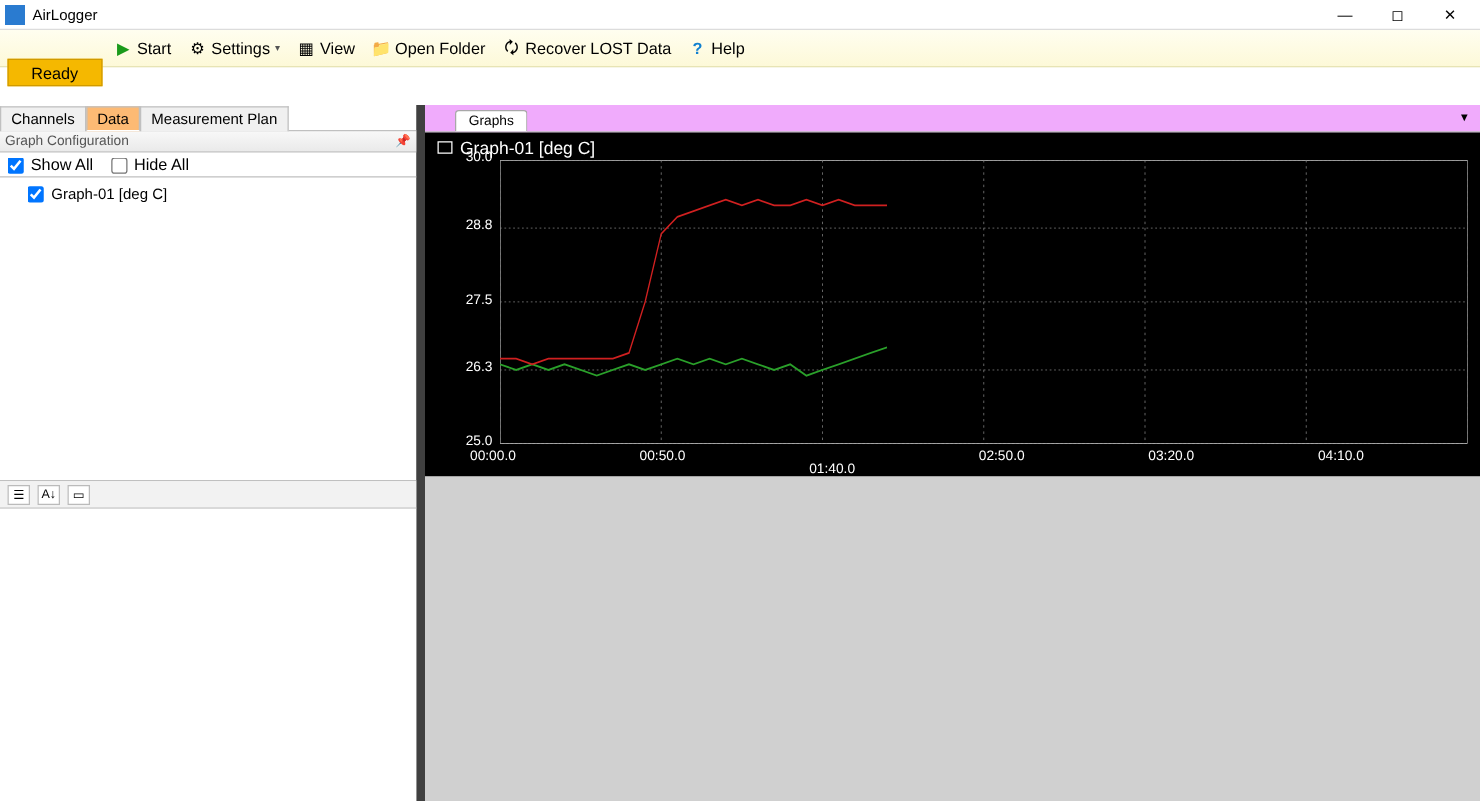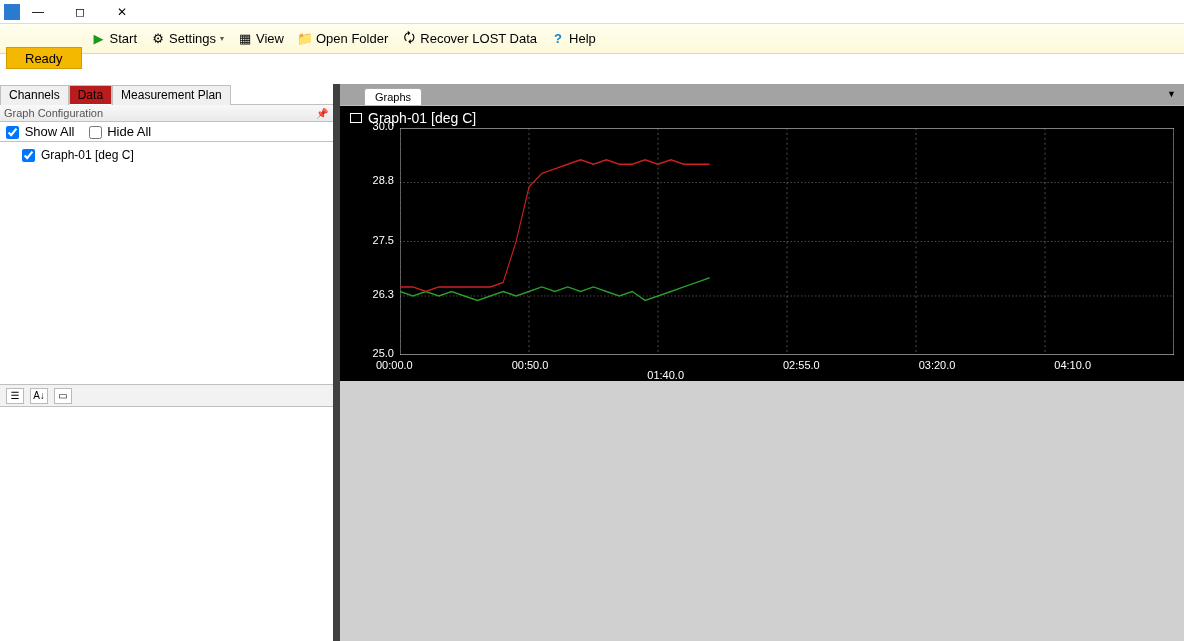--- a/index.html
+++ b/index.html
@@ -15,51 +15,52 @@
 .tb-item { display: flex; align-items: center; gap: 4px; padding: 0 4px; font-size: 13px; height: 24px; }
 .tb-item .drop { font-size: 8px; color: #555; }
 .icon-sm { width: 14px; height: 14px; display: inline-flex; align-items: center; justify-content: center; }
 
 .top-gap { height: 30px; background: #fff; }
 
 .main { display: flex; height: calc(641px - 24px - 30px - 30px); }
 .leftcol { width: 340px; display: flex; flex-direction: column; border-right: 7px solid #404040; }
 .tabs { display: flex; height: 20px; }
 .tab { padding: 2px 8px; border: 1px solid #c0c0c0; border-bottom: none; background: #f0f0f0; font-size: 12px; position: relative; top: 1px; }
-.tab.active { background: #b91c1c; border-bottom: 1px solid #fff; }
+.tab.active { background: #fdba74; border-bottom: 1px solid #fff; }
 .panel-hdr { height: 18px; background: linear-gradient(#f8f8f8,#eaeaea); border: 1px solid #c0c0c0; border-left: none; border-right: none; font-size: 11px; padding: 1px 4px; display: flex; justify-content: space-between; align-items: center; color: #555; }
 .panel-hdr .pin { font-size: 10px; }
 .checkrow { padding: 2px 6px; border-bottom: 1px solid #c0c0c0; display: flex; gap: 14px; font-size: 13px; }
 .tree { flex: 1; padding: 4px 6px; font-size: 12px; overflow: auto; border-bottom: 1px solid #c0c0c0; }
 .tree-line { display: flex; align-items: center; gap: 4px; height: 18px; }
 .tree ul { list-style: none; padding-left: 16px; }
 .tree > ul { padding-left: 0; }
 .color-swatch { width: 14px; height: 10px; border: 1px solid #444; display: inline-block; }
 .propbar { height: 22px; background: #f2f2f2; border-bottom: 1px solid #c0c0c0; display: flex; align-items: center; gap: 6px; padding: 0 6px; }
 .propbar .pbtn { width: 18px; height: 16px; border: 1px solid #bbb; background: #fff; font-size: 10px; display: flex; align-items: center; justify-content: center; }
 .prop-empty { flex: 1; background: #fff; }
 
 .rightcol { flex: 1; display: flex; flex-direction: column; }
-.graphs-tabrow { height: 22px; background: #a3a3a3; border-bottom: 1px solid #bcbcbc; display: flex; align-items: flex-end; padding-left: 24px; position: relative; }
+.graphs-tabrow { height: 22px; background: #f0abfc; border-bottom: 1px solid #bcbcbc; display: flex; align-items: flex-end; padding-left: 24px; position: relative; }
 .graphs-tab { background: #fff; border: 1px solid #a8a8a8; border-bottom: none; padding: 2px 10px; font-size: 11px; border-radius: 3px 3px 0 0; }
 .graphs-tabrow .drop-caret { position: absolute; right: 8px; top: 5px; font-size: 9px; }
 .chart-area { height: 275px; background: #000; color: #fff; position: relative; }
 .chart-title { position: absolute; top: 4px; left: 10px; font-size: 14px; font-family: "Microsoft Sans Serif", Arial; display: flex; align-items: center; gap: 6px; }
 .chart-title .c-icon { width: 12px; height: 10px; border: 1px solid #fff; }
 .plot { position: absolute; left: 60px; top: 22px; right: 10px; bottom: 26px; }
 .plot svg { width: 100%; height: 100%; }
 .gray-fill { flex: 1; background: #d0d0d0; }
 
 input[type=checkbox] { vertical-align: middle; margin-right: 2px; }
 </style>
 </head>
 <body>
 
 <div class="titlebar">
   <span class="app-icon"></span>
+  <span class="title">AirLogger</span>
   <div class="winbtns">
     <span class="winbtn">—</span>
     <span class="winbtn">◻</span>
     <span class="winbtn">✕</span>
   </div>
 </div>
 
 <div class="toolbar">
   <div class="ready-btn">
       <span>Ready</span>
@@ -165,20 +166,20 @@
       <div id="ylab-container"></div>
       <div id="xlab-container"></div>
     <div style="position: absolute; left: 20px; top: 241px; color: rgb(255, 255, 255); font-size: 11px; text-align: right; width: 34px;">25.0</div>
         <div style="position: absolute; left: 20px; top: 181.98px; color: rgb(255, 255, 255); font-size: 11px; text-align: right; width: 34px;">26.3</div>
         <div style="position: absolute; left: 20px; top: 127.5px; color: rgb(255, 255, 255); font-size: 11px; text-align: right; width: 34px;">27.5</div>
         <div style="position: absolute; left: 20px; top: 68.48px; color: rgb(255, 255, 255); font-size: 11px; text-align: right; width: 34px;">28.8</div>
         <div style="position: absolute; left: 20px; top: 14px; color: rgb(255, 255, 255); font-size: 11px; text-align: right; width: 34px;">30.0</div>
         <div style="position: absolute; top: 253px; left: 36px; color: rgb(255, 255, 255); font-size: 11px; width: 60px;">00:00.0</div>
         <div style="position: absolute; top: 253px; left: 171.667px; color: rgb(255, 255, 255); font-size: 11px; width: 60px;">00:50.0</div>
         <div style="position: absolute; top: 263px; left: 307.333px; color: rgb(255, 255, 255); font-size: 11px; width: 60px;">01:40.0</div>
-        <div style="position: absolute; top: 253px; left: 443px; color: rgb(255, 255, 255); font-size: 11px; width: 60px;">02:55.0</div>
+        <div style="position: absolute; top: 253px; left: 443px; color: rgb(255, 255, 255); font-size: 11px; width: 60px;">02:50.0</div>
         <div style="position: absolute; top: 253px; left: 578.667px; color: rgb(255, 255, 255); font-size: 11px; width: 60px;">03:20.0</div>
         <div style="position: absolute; top: 253px; left: 714.333px; color: rgb(255, 255, 255); font-size: 11px; width: 60px;">04:10.0</div>
         <div style="position: absolute; top: 253px; left: 850px; color: rgb(255, 255, 255); font-size: 11px; width: 60px;">05:00.0</div>
       </div>
     <div class="gray-fill"></div>
   </div>
 </div>
 
 </body></html>

